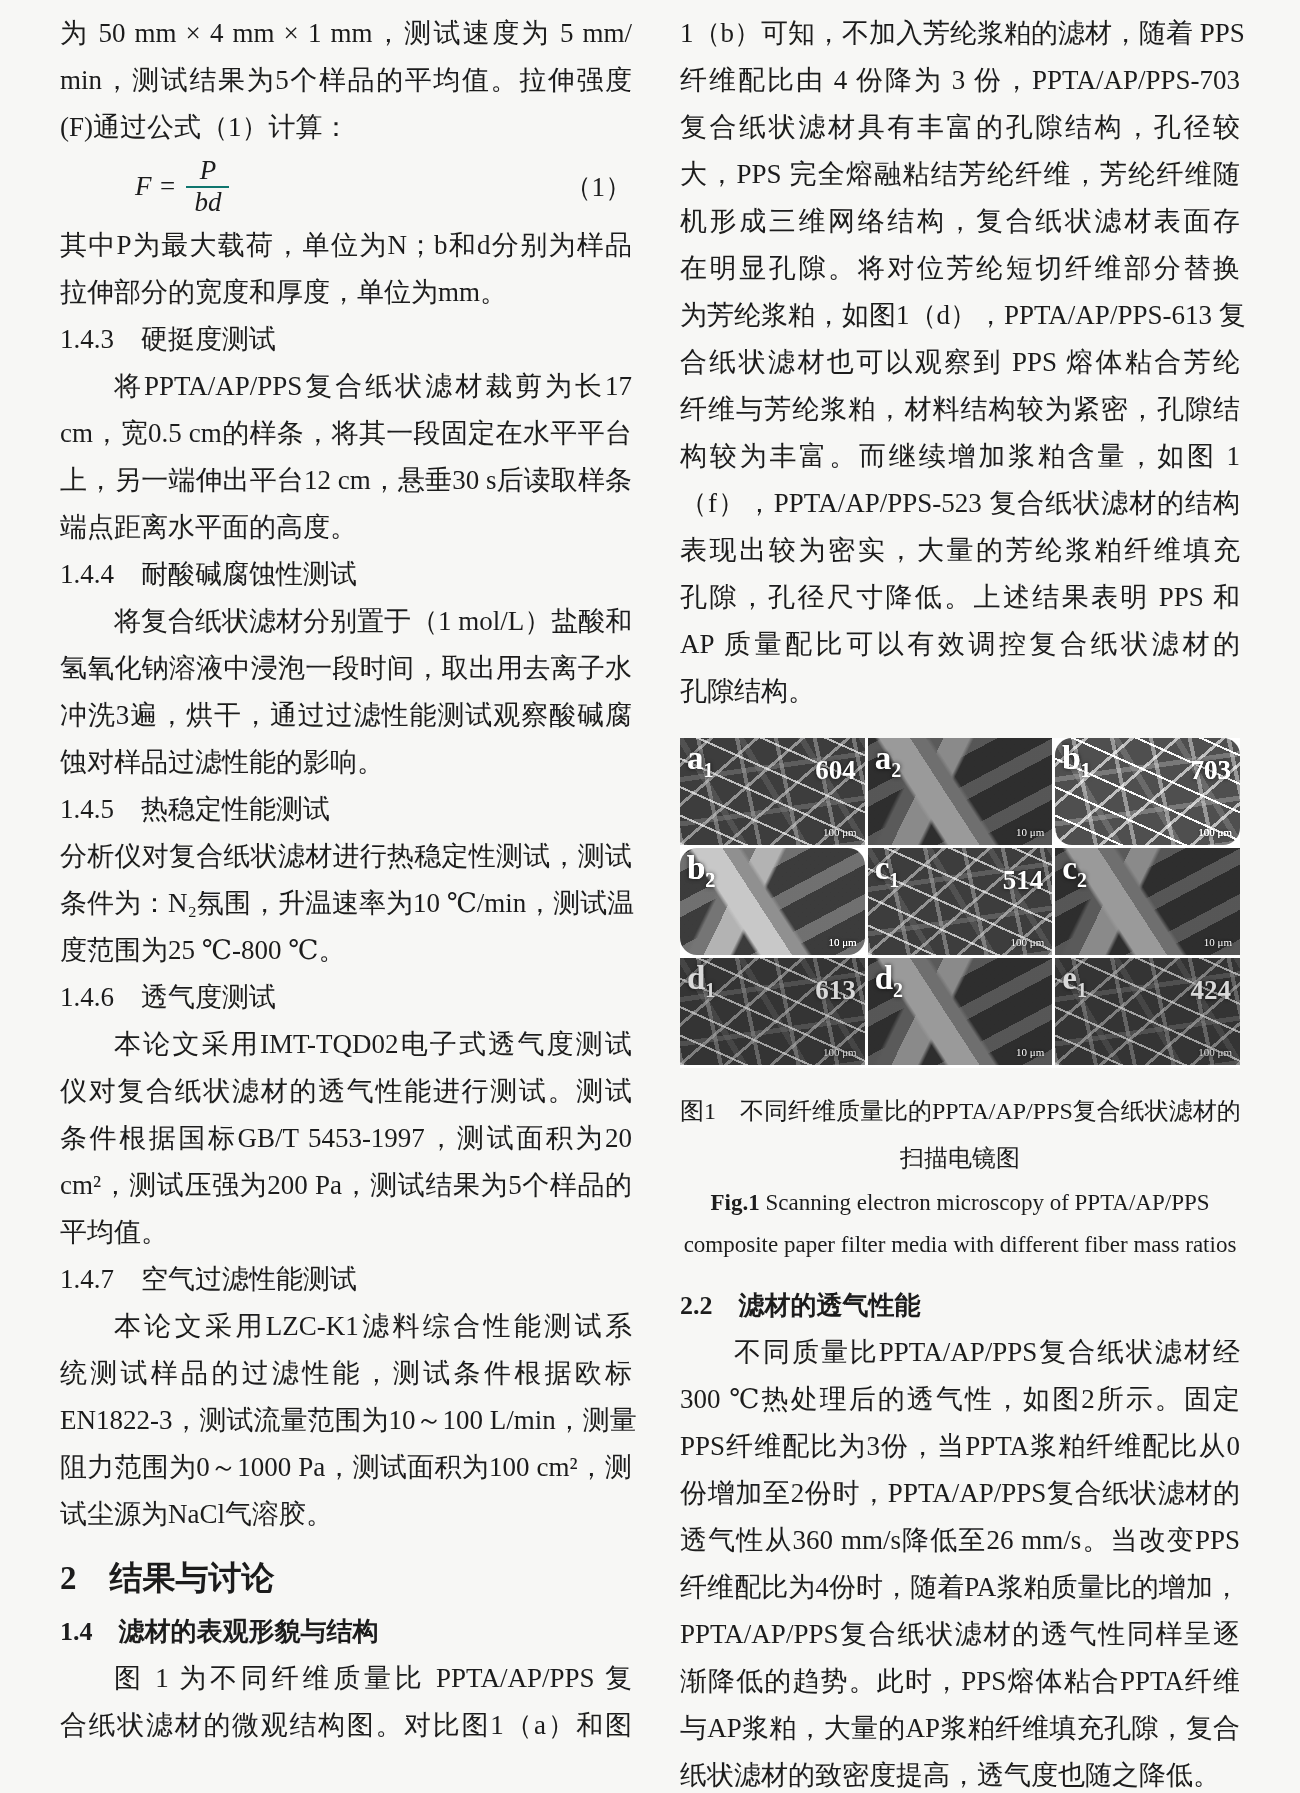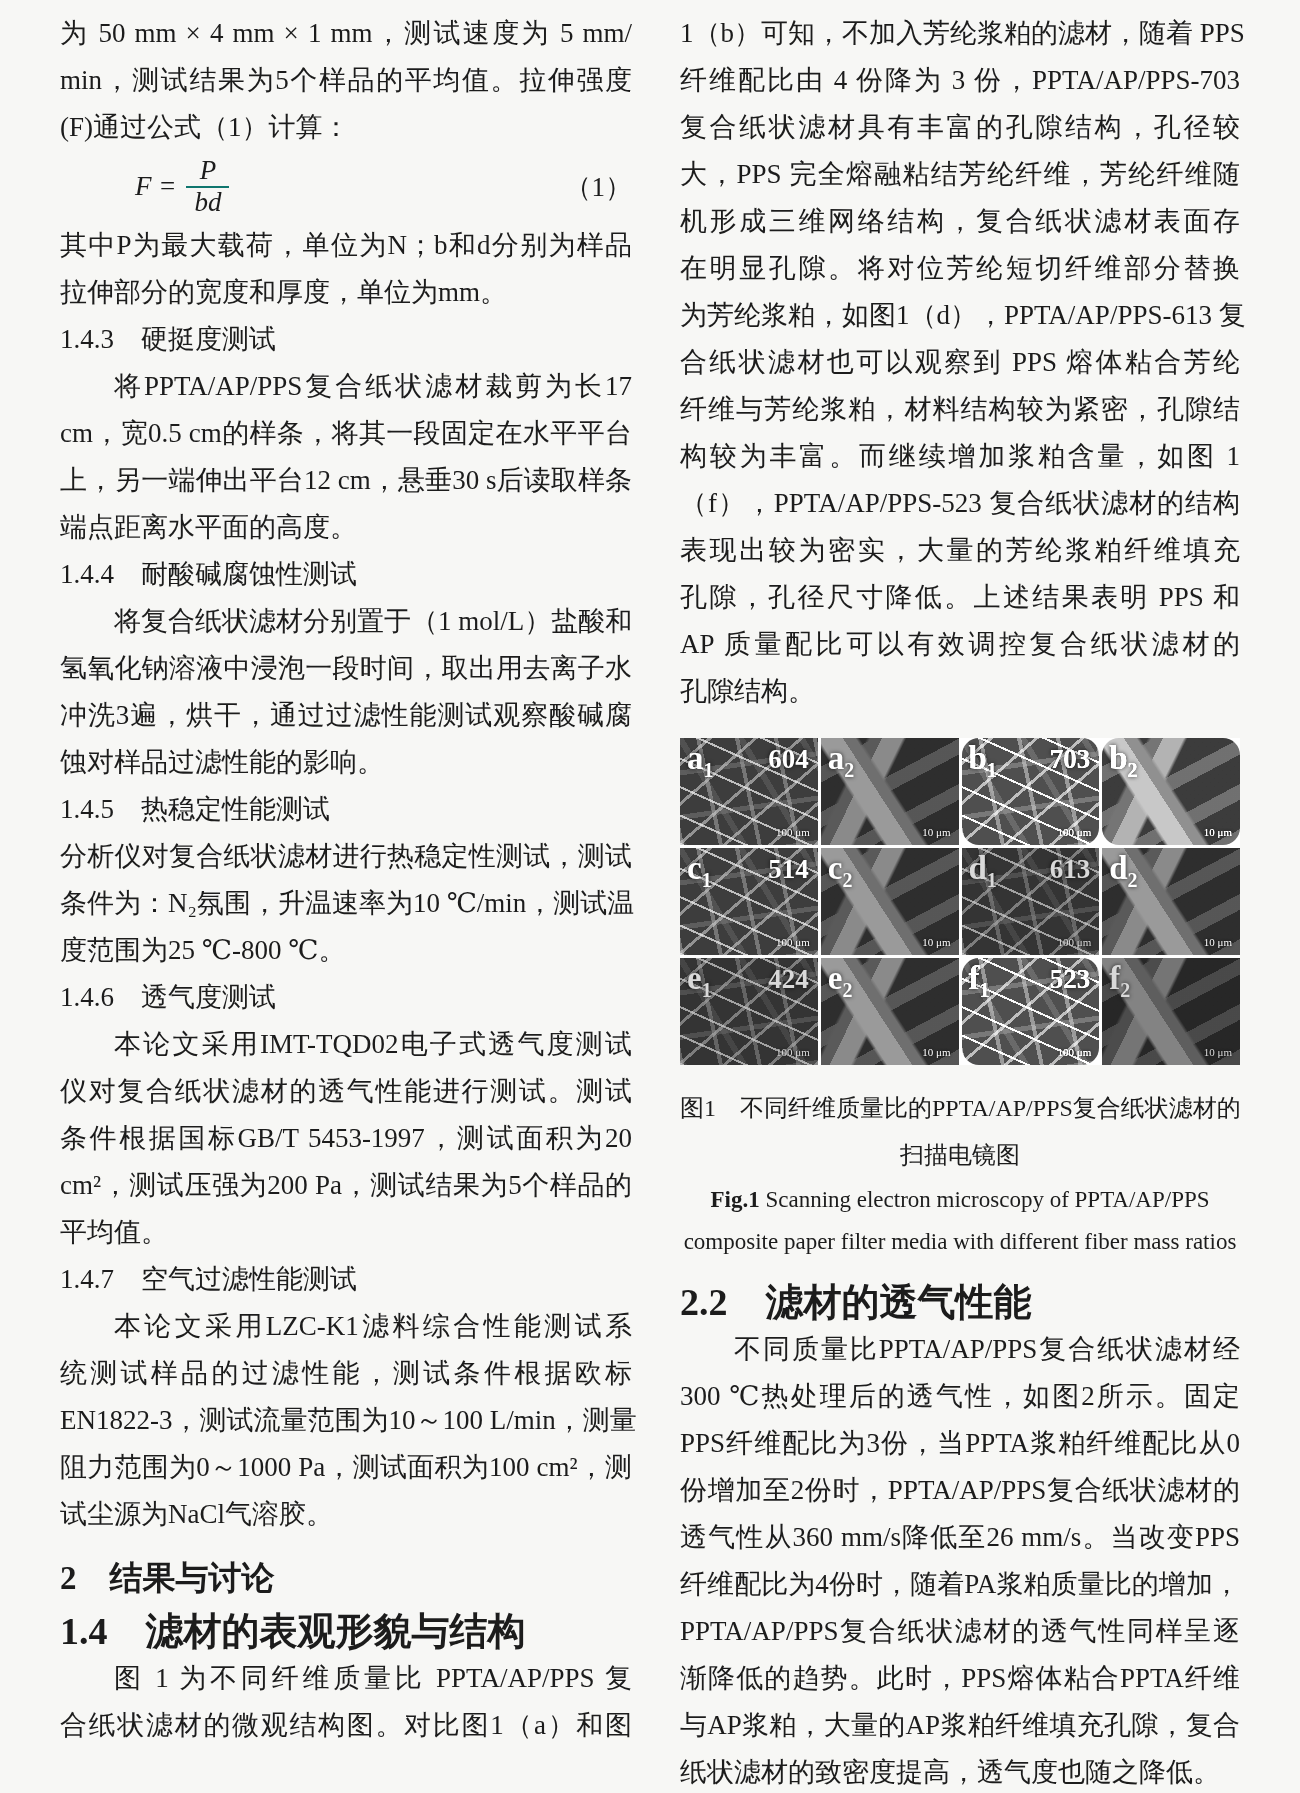--- a/index.html
+++ b/index.html
@@ -19,25 +19,25 @@
   .ind { padding-left:54px; }
   .sub-h { font-size:27px; }
 
   .formula-row { position:relative; height:71px; display:flex; align-items:center; padding-left:75px; font-size:27px; }
   .frac { display:inline-flex; flex-direction:column; align-items:center; font-style:italic; line-height:1.1; margin-left:10px; }
   .frac .fnum { padding:0 8px; }
   .frac .fden { border-top:2px solid #0f766e; padding:0 8px; }
   .eq-no { position:absolute; right:0; top:50%; transform:translateY(-50%); }
 
   .sec-h  { height:60px; line-height:60px; font-size:33px; font-weight:bold; margin-top:10px; white-space:nowrap; }
-  .ssec-h { height:47px; line-height:47px; font-size:38px; font-weight:bold; white-space:nowrap; }
+  .ssec-h { height:47px; line-height:47px; font-size:26px; font-weight:bold; white-space:nowrap; }
 
   .fig { margin-top:23px; width:560px; }
   .fig-grid {
-    display:grid; grid-template-columns:repeat(4,1fr); grid-template-rows:repeat(3,107px);
+    display:grid; grid-template-columns:repeat(3,1fr); grid-template-rows:repeat(3,107px);
     gap:3px; background:#ffffff; width:560px;
   }
   .tile { position:relative; overflow:hidden; background-color:#3d3d3d; }
   .t-web {
     background-image:
       repeating-linear-gradient(24deg,  rgba(235,235,235,.75) 0 2px, transparent 2px 26px),
       repeating-linear-gradient(-41deg, rgba(205,205,205,.60) 0 3px, transparent 3px 30px),
       repeating-linear-gradient(78deg,  rgba(165,165,165,.55) 0 4px, transparent 4px 38px),
       repeating-linear-gradient(-8deg,  rgba(125,125,125,.50) 0 5px, transparent 5px 44px),
       repeating-linear-gradient(59deg,  rgba(95,95,95,.60)    0 6px, transparent 6px 52px);
@@ -50,21 +50,21 @@
       repeating-linear-gradient(-28deg, rgba(150,150,150,.35) 0 14px, rgba(40,40,40,.5) 14px 40px);
   }
   .t-bright { filter:brightness(1.3);border-radius:17px; }
   .t-dim    { filter:brightness(.85); }
   .tlabel {
     position:absolute; left:7px; top:0px; color:#ffffff; font-weight:bold;
     font-size:33px; line-height:40px; text-shadow:0 0 4px rgba(0,0,0,.8);
   }
   .tlabel sub { font-size:20px; }
   .tnum {
-    position:absolute; right:9px; top:6px; color:#ffffff; font-weight:bold;
+    position:absolute; right:9px; top:17px; color:#ffffff; font-weight:bold;
     font-size:27px; text-shadow:0 0 4px rgba(0,0,0,.8);
   }
   .sbar { position:absolute; right:8px; bottom:5px; text-align:center; color:#fff; }
   .sbar .sl { font-size:11px; line-height:12px; text-shadow:0 0 3px #000; }
   .sbar .sb { height:4px; background:#ffffff; margin:1px auto 0; }
   .sb-100 { width:44px; } .sb-10 { width:16px; }
 
   .cap-zh { height:47px; line-height:47px; font-size:24px; text-align:center; white-space:nowrap; }
   .cap-en { height:42px; line-height:42px; font-size:23px; text-align:center; white-space:nowrap; }
   .cap-en b { font-weight:bold; }

